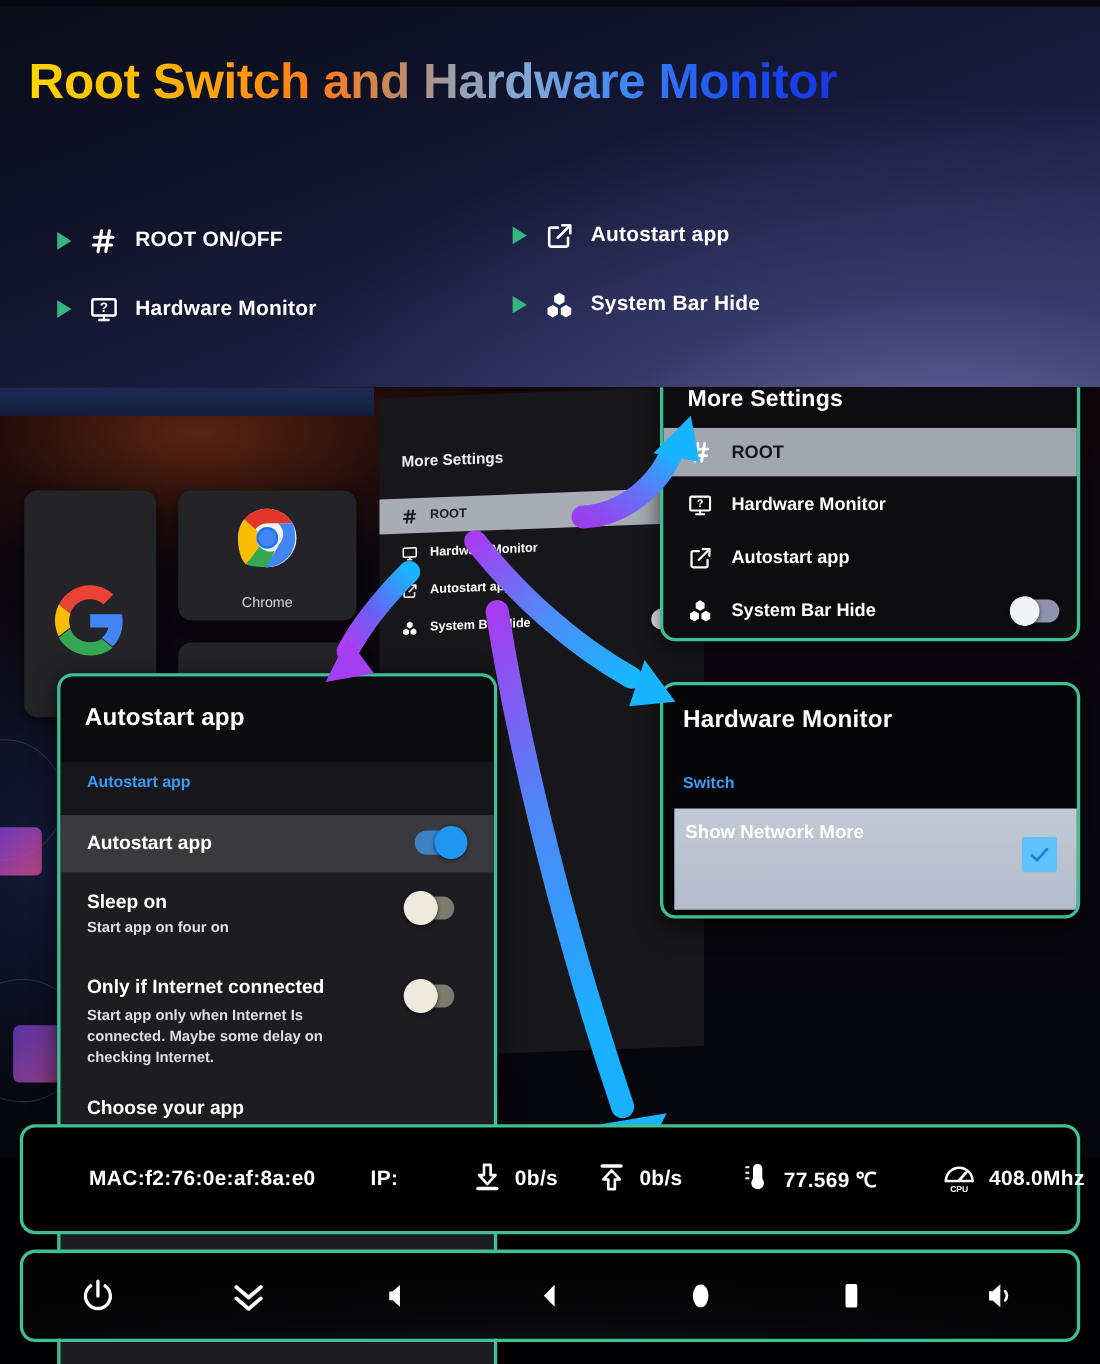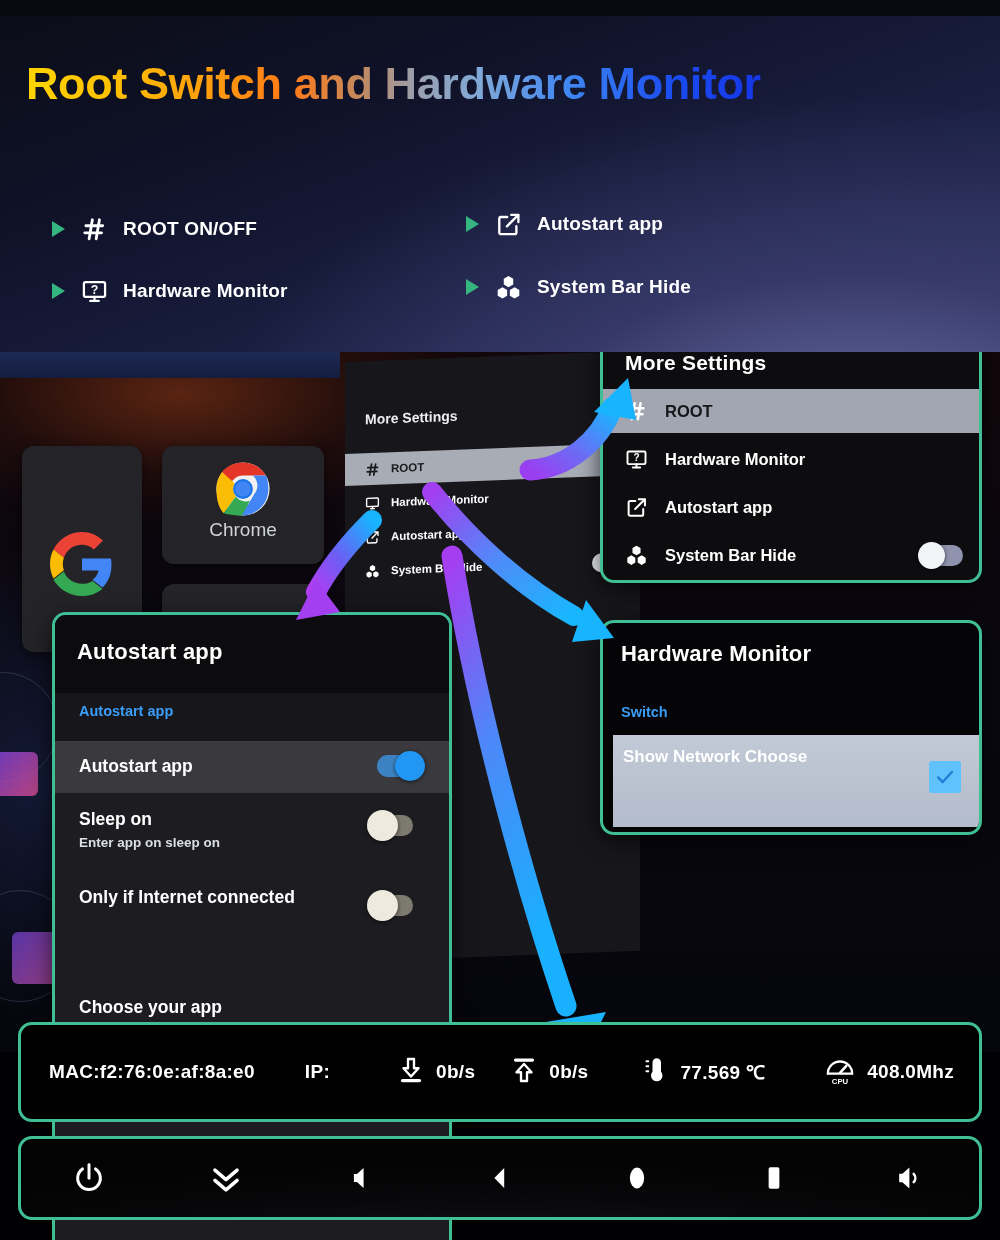--- a/index.html
+++ b/index.html
@@ -10,21 +10,21 @@
     background: #070810;
   }
   #root {
     position: relative;
     width: 1000px; height: 1240px;
     overflow: hidden;
   }
 
   
   .hero {
-    position: absolute; left: 0; top: 16px;
+    position: absolute; left: 0; top: 6px;
     width: 1000px; height: 380px;
     background:
       radial-gradient(ellipse 900px 520px at 85% 120%, rgba(128,130,190,0.85) 0%, rgba(70,72,125,0.55) 38%, rgba(20,22,48,0.0) 72%),
       linear-gradient(160deg, #0b0d18 0%, #10132a 32%, #1b2044 62%, #2e3360 100%);
   }
   .hero-title {
     position: absolute; left: 26px; top: 42px;
     font-size: 45px; font-weight: bold; letter-spacing: -0.4px;
     background: linear-gradient(90deg,
         #FFD400 0%, #FFC000 12%, #FF9A0E 26%, #FF7A17 36%,
@@ -131,21 +131,21 @@
   }
   .toggle .knob { position:absolute; border-radius:50%; box-shadow:0 1px 4px rgba(0,0,0,.6); }
 
   
   .arrows { position:absolute; left:0; top:0; width:1000px; height:1240px; pointer-events:none; }
 
   
   .statusbar {
     position:absolute; left:18px; top:1022px; width:964px; height:100px;
     border:3px solid #3fbf93; border-radius:14px; background:#000000;
-    display:flex; align-items:center;
+    display:flex; align-items:center;padding-left:32px;
   }
   .sb-item { display:flex; align-items:center; color:#ffffff; white-space:nowrap; }
   .sb-text { font-size:19px; font-weight:bold; letter-spacing:.3px; }
 
   
   .navbar {
     position:absolute; left:18px; top:1136px; width:964px; height:84px;
     border:3px solid #3fbf93; border-radius:14px;
     background: radial-gradient(ellipse 700px 90px at 50% 140%, #151518 0%, #070709 60%, #030304 100%);
     display:flex; align-items:center; justify-content:space-around;
@@ -245,21 +245,21 @@
       <svg width="58" height="58" viewBox="0 0 48 48">
         <circle cx="24" cy="24" r="22" fill="#F1F1F1"></circle>
         <path fill="#E33629" d="M24 2c8.1 0 15.2 4.4 19 10.9H24c-4.5 0-8.3 2.7-10 6.6L6.6 9.9C10.6 5 16.9 2 24 2z"></path>
         <path fill="#FBBC04" d="M6.6 9.9L17 19.3c-.6 1.4-1 2.9-1 4.5 0 2.4.8 4.7 2.1 6.5L8 44C3.9 39.9 2 32.6 2 24c0-5.3 1.7-10.3 4.6-14.1z"></path>
         <path fill="#34A853" d="M8 44l10.1-13.7c1.8 2.4 4.7 4 7.9 4 1.3 0 2.5-.2 3.6-.7L24.4 46C18.1 46 12.2 45.4 8 44z"></path>
         <path fill="#4285F4" d="M43 12.9c1.3 3.3 2 6.9 2 11.1 0 12.2-9.9 22-22 22l10.3-17.8c1.6-1.8 2.6-4.3 2.6-7 0-3.4-1.5-6.4-3.9-8.3H43z"></path>
         <circle cx="24" cy="24" r="8.2" fill="#1A73E8"></circle>
         <circle cx="24" cy="24" r="6.5" fill="#4285F4"></circle>
       </svg>
     </div>
-    <div class="lcard-label" style="left:162px; top:167px; width:162px; font-size:19px;">Chrome</div>
+    <div class="lcard-label" style="left:162px; top:188px; width:162px; font-size:13px;">Chrome</div>
 
     <div class="lcard" style="left:162px; top:232px; width:162px; height:100px;"></div>
 
     <div class="bgpanel">
       <div class="bgpanel-title">More Settings</div>
 
       <div class="bgrow sel" style="top:92px;">
         <div class="bi">
           <svg width="15" height="15" viewBox="0 0 24 24" fill="none" stroke="#1b1b1e" stroke-width="2.8" stroke-linecap="round">
             <line x1="4.5" y1="9" x2="20" y2="9"></line>
@@ -357,21 +357,21 @@
           <div class="knob" style="left:-3px;top:-3px;width:27px;height:27px;background:#f1f3f7;"></div>
         </div>
       </div>
     </div>
 
     <div class="panel" style="left:600px; top:268px; width:382px; height:215px; background:#050507;">
       <div class="panel-title" style="position:absolute;left:18px;top:18px;font-size:22px;">Hardware Monitor</div>
       <div style="position:absolute;left:18px;top:81px;font-size:14.5px;font-weight:bold;color:#3a9cf5;">Switch</div>
 
       <div style="position:absolute;left:10px;top:112px;width:366px;height:92px;background:linear-gradient(180deg,#c2c9d6,#b3bccb);">
-        <div style="position:absolute;left:10px;top:12px;font-size:17px;font-weight:bold;color:#ffffff;">Show Network Choose</div>
+        <div style="position:absolute;left:10px;top:12px;font-size:17px;font-weight:bold;color:#ffffff;">Show Network More</div>
         <div style="position:absolute;right:18px;top:26px;width:32px;height:32px;background:#5fc2fb;border-radius:3px;display:flex;align-items:center;justify-content:center;">
           <svg width="22" height="22" viewBox="0 0 24 24" fill="none" stroke="#1f7fd6" stroke-width="2.6" stroke-linecap="round" stroke-linejoin="round">
             <polyline points="4.5,12.5 9.5,17.5 19.5,6.5"></polyline>
           </svg>
         </div>
       </div>
     </div>
 
     <div class="panel" style="left:52px; top:260px; width:400px; height:726px; background:#1d1d21;">
       <div style="position:absolute;left:0;top:0;width:394px;height:78px;background:#0c0c0f;"></div>
@@ -382,28 +382,29 @@
 
       <div style="position:absolute;left:0;top:126px;width:394px;height:52px;background:#3a3a3e;">
         <div style="position:absolute;left:24px;top:15px;font-size:17.5px;font-weight:bold;color:#ffffff;">Autostart app</div>
         <div class="toggle" style="right:28px;top:14px;width:44px;height:22px;background:#3d83c4;">
           <div class="knob" style="right:-4px;top:-4px;width:30px;height:30px;background:#2196F3;"></div>
         </div>
       </div>
 
       <div style="position:absolute;left:0;top:190px;width:394px;height:70px;">
         <div style="position:absolute;left:24px;top:4px;font-size:17.5px;font-weight:bold;color:#ffffff;">Sleep on</div>
-        <div style="position:absolute;left:24px;top:30px;font-size:13.5px;font-weight:bold;color:#dcdfe5;">Enter app on sleep on</div>
+        <div style="position:absolute;left:24px;top:30px;font-size:13.5px;font-weight:bold;color:#dcdfe5;">Start app on four on</div>
         <div class="toggle" style="right:36px;top:10px;width:40px;height:21px;background:#7d7a70;">
           <div class="knob" style="left:-6px;top:-5px;width:31px;height:31px;background:#efeade;"></div>
         </div>
       </div>
 
       <div style="position:absolute;left:0;top:268px;width:394px;height:96px;">
         <div style="position:absolute;left:24px;top:4px;font-size:17.5px;font-weight:bold;color:#ffffff;">Only if Internet connected</div>
+        <div style="position:absolute;left:24px;top:30px;width:250px;font-size:13.5px;font-weight:bold;color:#dcdfe5;line-height:1.42;">Start app only when Internet Is connected. Maybe some delay on checking Internet.</div>
         <div class="toggle" style="right:36px;top:12px;width:40px;height:21px;background:#7d7a70;">
           <div class="knob" style="left:-6px;top:-5px;width:31px;height:31px;background:#efeade;"></div>
         </div>
       </div>
 
       <div style="position:absolute;left:24px;top:382px;font-size:17.5px;font-weight:bold;color:#ffffff;">Choose your app</div>
     </div>
 
   </div>
 

